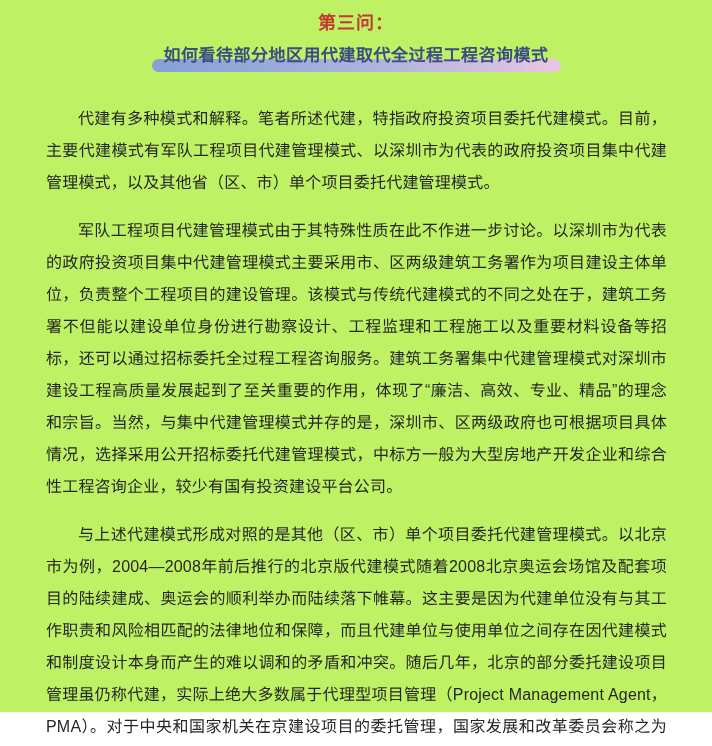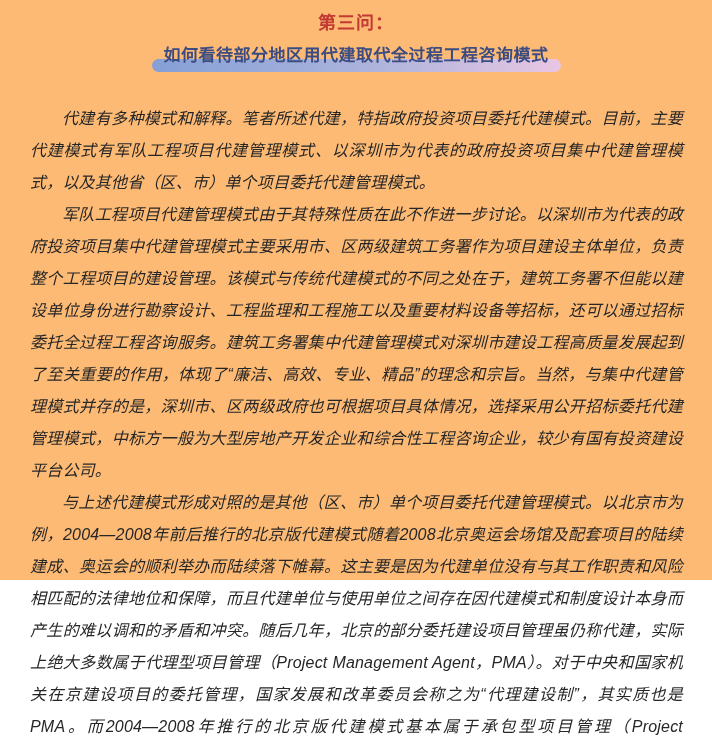--- a/index.html
+++ b/index.html
@@ -9,22 +9,22 @@
   }
   body {
     width: 712px;
     height: 746px;
     overflow: hidden;
     font-family: "Liberation Sans", "DejaVu Sans", sans-serif;
     -webkit-font-smoothing: antialiased;
   }
   .article {
     width: 712px;
-    height: 580px;
-    background: #fdba74;
+    height: 712px;
+    background: #bef264;
     box-sizing: border-box;
   }
   .section-title {
     margin: 0;
     padding-top: 10px;
     text-align: center;
     font-size: 18px;
     line-height: 26px;
     font-weight: bold;
     color: #c23a33;
@@ -59,23 +59,22 @@
     margin-top: 35px;
     padding: 0 29px 0 30px;
     color: #262626;
     font-size: 16px;
     line-height: 32px;
     text-align: justify;
     text-justify: inter-ideograph;
     letter-spacing: 0.2px;
   }
   .content p {
-    margin: 0;
+    margin: 16px;
     text-indent: 2em;
-    font-style: italic;
   }
 </style>
 </head>
 <body>
 
 <div class="article">
   <h1 class="section-title">第三问：</h1>
 
   <div class="subtitle-row">
     <span class="subtitle">如何看待部分地区用代建取代全过程工程咨询模式</span>

